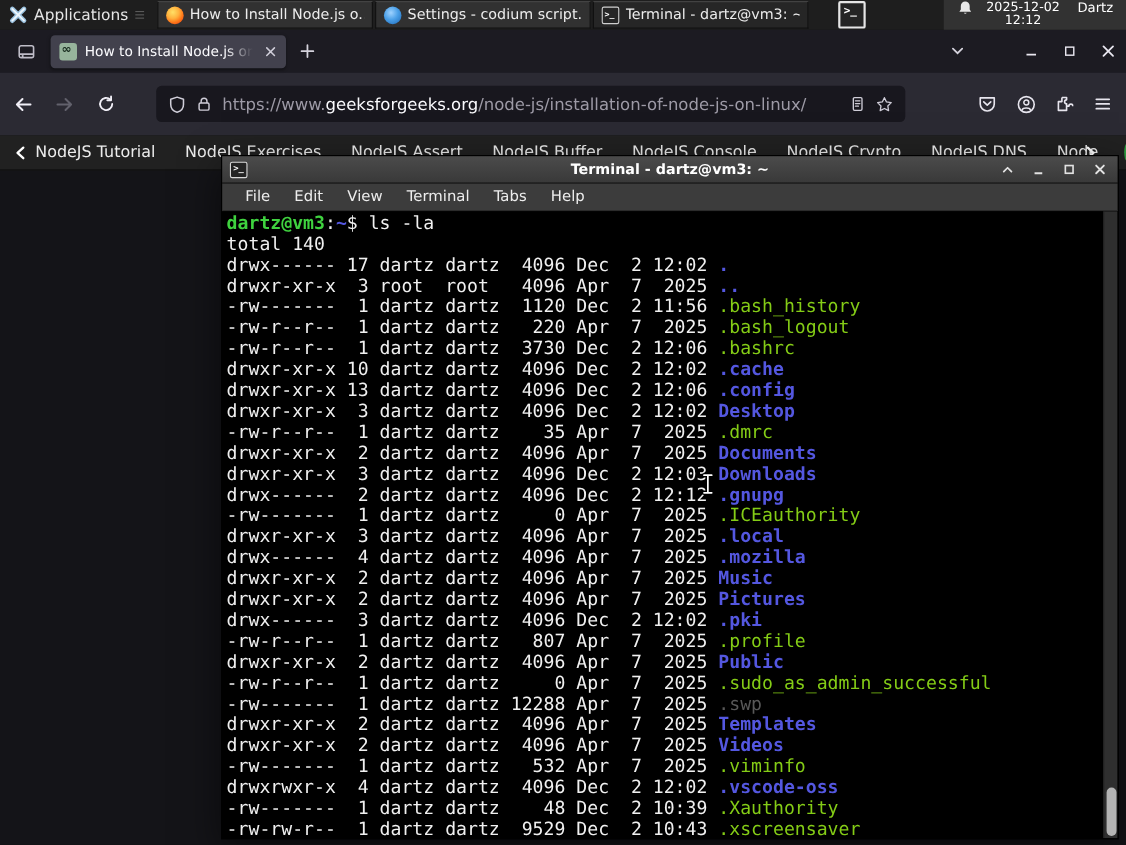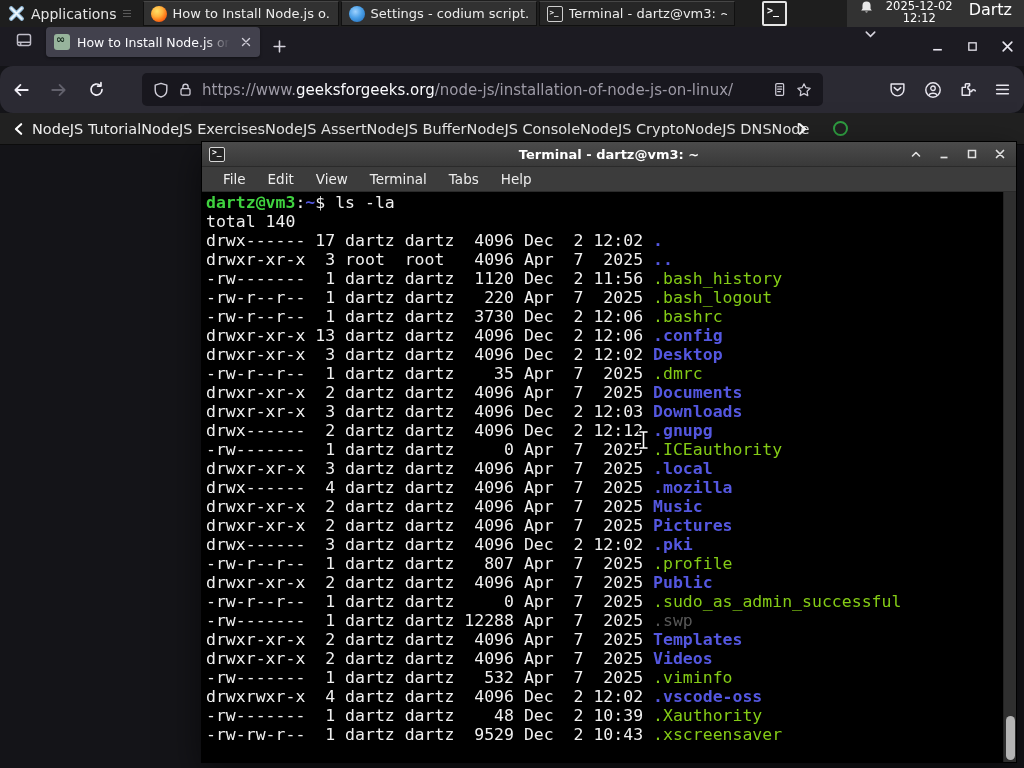--- a/index.html
+++ b/index.html
@@ -17,50 +17,50 @@
   .tb-label { white-space:nowrap; overflow:hidden; flex:1; }
   .tb-icon { width:16px; height:16px; flex:0 0 16px; border-radius:50%; position:relative; }
   .li-firefox { background:radial-gradient(circle at 38% 32%, #ffe066 0%, #ffb13d 38%, #ff7a1a 62%, #e22f0e 100%); }
   .li-codium { background:radial-gradient(circle at 40% 35%, #9ed2ff 0%, #4ba0e8 45%, #1b66b4 100%); }
   .li-terminal { border-radius:2px; background:#262626; border:1px solid #cfcfcf; }
   .li-terminal::before { content:">_"; position:absolute; left:2px; top:1px; font-family:"DejaVu Sans Mono",monospace; font-size:7.5px; font-weight:bold; color:#fff; }
   .tray-launcher { position:absolute; left:762px; top:1px; width:25px; height:25px; border:2px solid #e6e6e6; background:#242424; border-radius:2px; }
   .tray-launcher::before { content:">_"; position:absolute; left:3px; top:2px; font-family:"DejaVu Sans Mono",monospace; font-size:10px; font-weight:bold; color:#fff; }
   .panel-right { margin-left:auto; display:flex; gap:12px; padding:0 12px; background:#323232; }
   .clock { color:#ffffff; font-size:11.5px; line-height:12px; text-align:center; }
-  .panel-user { color:#ffffff; font-size:16px; padding-left:4px; }
+  .panel-user { color:#ffffff; font-size:12px; padding-left:4px; }
 
   
   .ff { position:absolute; top:27px; left:0; width:1024px; height:741px; background:#141418; }
-  .tabbar { height:39px; background:#1c1b22; display:flex; padding:0 10px; }
+  .tabbar { height:39px; background:#1c1b22; display:flex; align-items:center; padding:0 10px; }
   .fxview { width:28px; height:26px; border-radius:4px; display:flex; align-items:center; justify-content:center; color:#bfbdc8; }
   .tab { width:214px; height:30px; margin-left:8px; background:#42414d; border-radius:4px; display:flex; align-items:center; gap:7px; padding:0 8px; box-shadow:0 1px 3px rgba(0,0,0,.4); }
   .favicon { width:16px; height:16px; flex:0 0 16px; border-radius:3px; background:#97b49c; position:relative; }
   .favicon::before { content:"∞"; position:absolute; left:2px; top:-1px; font-size:11px; font-weight:bold; color:#15291c; }
   .tab-title { flex:1; color:#fbfbfe; font-size:12.5px; white-space:nowrap; overflow:hidden;
     -webkit-mask-image:linear-gradient(to right,#000 82%,transparent 98%); mask-image:linear-gradient(to right,#000 82%,transparent 98%); }
   .tab-close { color:#cfcdd8; display:flex; align-items:center; }
   .newtab { margin-left:12px; color:#d5d3dd; display:flex; align-items:center; }
   .tabbar-spacer { flex:1; }
   .alltabs { color:#d5d3dd; margin-right:52px; display:flex; }
   .winctl { display:flex; align-items:center; gap:21px; color:#e9e7f0; }
   .winctl span { display:flex; align-items:center; justify-content:center; width:14px; }
 
-  .toolbar { height:47px; background:#2b2a33; display:flex; align-items:center; padding:16px 12px;border-radius:13px; }
+  .toolbar { height:57px; background:#2b2a33; display:flex; align-items:center; padding:16px 12px; }
   .nav-ic { width:18px; height:18px; margin-right:20px; color:#f1eff7; display:flex; align-items:center; }
   .nav-ic.disabled { color:#62616c; }
   .urlfield { flex:1; height:33px; margin-left:16px; margin-right:66px; background:#18171e; border-radius:5px; display:flex; align-items:center; gap:9px; padding:0 11px; }
   .url-ic { color:#cfcdd8; display:flex; align-items:center; }
   .url-text { font-size:15px; white-space:nowrap; overflow:hidden; flex:1; }
   .url-dim { color:#9d9aa6; } .url-host { color:#fbfbfe; }
   .tool-ic { width:18px; height:18px; margin-left:17px; color:#e7e5ee; display:flex; align-items:center; }
 
   .sitenav { height:32px; background:#212121; display:flex; align-items:center; padding:0 12px; border-bottom:1px solid #0c0c0c; }
   .sn-chevron { color:#ffffff; display:flex; align-items:center; margin-right:6px; }
-  .sn-links { display:flex; align-items:center; }
+  .sn-links { display:flex; align-items:center; gap:27px; }
   .sn-link { color:#ececec; font-size:14.5px; white-space:nowrap; }
   .sn-right-chevron { color:#ffffff; display:flex; margin-left:-14px; }
   .gfg-search { width:15px; height:15px; border:2.5px solid #2f9e41; border-radius:50%; margin-left:24px; }
 
   
   .term { position:absolute; left:201px; top:141px; width:816px; height:622px; border:1px solid #000; box-shadow:0 12px 34px rgba(0,0,0,.55); background:#000; z-index:40; }
   .t-titlebar { position:relative; height:25px; background:linear-gradient(#4b4b4b,#393939); border-bottom:1px solid #2a2a2a; display:flex; align-items:center; padding:0 7px; }
   .t-icon { width:16px; height:15px; border-radius:2px; background:#242424; border:1px solid #d8d8d8; position:relative; z-index:2; }
   .t-icon::before { content:">_"; position:absolute; left:2px; top:0px; font-family:"DejaVu Sans Mono",monospace; font-size:8px; font-weight:bold; color:#fff; }
   .t-title { position:absolute; left:0; right:0; text-align:center; color:#ffffff; font-size:13px; font-weight:bold; }
@@ -314,20 +314,21 @@
     <div class="t-screen">
       <div class="trow"><span class="c-green">dartz@vm3</span><span>:</span><span class="c-blue">~</span><span>$ </span><span>ls -la</span></div>
       <div class="trow">total 140</div>
       <div>
 
       <div class="trow"><span class="pre">drwx------ 17 dartz dartz  4096 Dec  2 12:02 </span><span class="fname dir">.</span></div>
           <div class="trow"><span class="pre">drwxr-xr-x  3 root  root   4096 Apr  7  2025 </span><span class="fname dir">..</span></div>
           <div class="trow"><span class="pre">-rw-------  1 dartz dartz  1120 Dec  2 11:56 </span><span class="fname file">.bash_history</span></div>
           <div class="trow"><span class="pre">-rw-r--r--  1 dartz dartz   220 Apr  7  2025 </span><span class="fname file">.bash_logout</span></div>
           <div class="trow"><span class="pre">-rw-r--r--  1 dartz dartz  3730 Dec  2 12:06 </span><span class="fname file">.bashrc</span></div>
+          <div class="trow"><span class="pre">drwxr-xr-x 10 dartz dartz  4096 Dec  2 12:02 </span><span class="fname dir">.cache</span></div>
           <div class="trow"><span class="pre">drwxr-xr-x 13 dartz dartz  4096 Dec  2 12:06 </span><span class="fname dir">.config</span></div>
           <div class="trow"><span class="pre">drwxr-xr-x  3 dartz dartz  4096 Dec  2 12:02 </span><span class="fname dir">Desktop</span></div>
           <div class="trow"><span class="pre">-rw-r--r--  1 dartz dartz    35 Apr  7  2025 </span><span class="fname file">.dmrc</span></div>
           <div class="trow"><span class="pre">drwxr-xr-x  2 dartz dartz  4096 Apr  7  2025 </span><span class="fname dir">Documents</span></div>
           <div class="trow"><span class="pre">drwxr-xr-x  3 dartz dartz  4096 Dec  2 12:03 </span><span class="fname dir">Downloads</span></div>
           <div class="trow"><span class="pre">drwx------  2 dartz dartz  4096 Dec  2 12:12 </span><span class="fname dir">.gnupg</span></div>
           <div class="trow"><span class="pre">-rw-------  1 dartz dartz     0 Apr  7  2025 </span><span class="fname file">.ICEauthority</span></div>
           <div class="trow"><span class="pre">drwxr-xr-x  3 dartz dartz  4096 Apr  7  2025 </span><span class="fname dir">.local</span></div>
           <div class="trow"><span class="pre">drwx------  4 dartz dartz  4096 Apr  7  2025 </span><span class="fname dir">.mozilla</span></div>
           <div class="trow"><span class="pre">drwxr-xr-x  2 dartz dartz  4096 Apr  7  2025 </span><span class="fname dir">Music</span></div>

